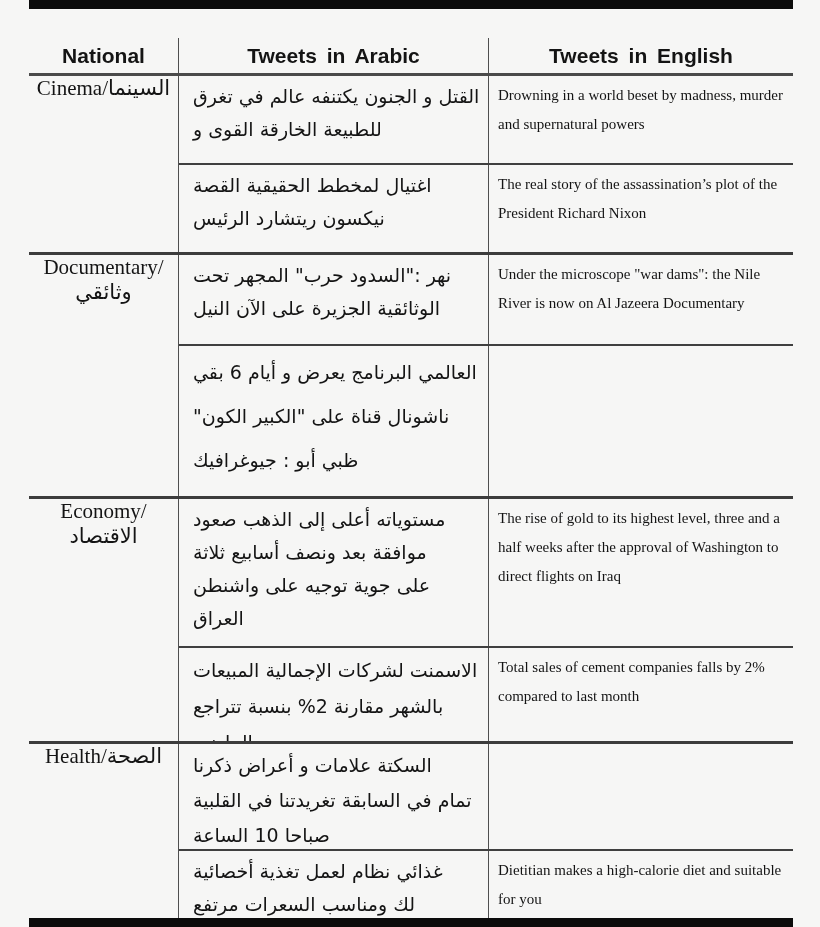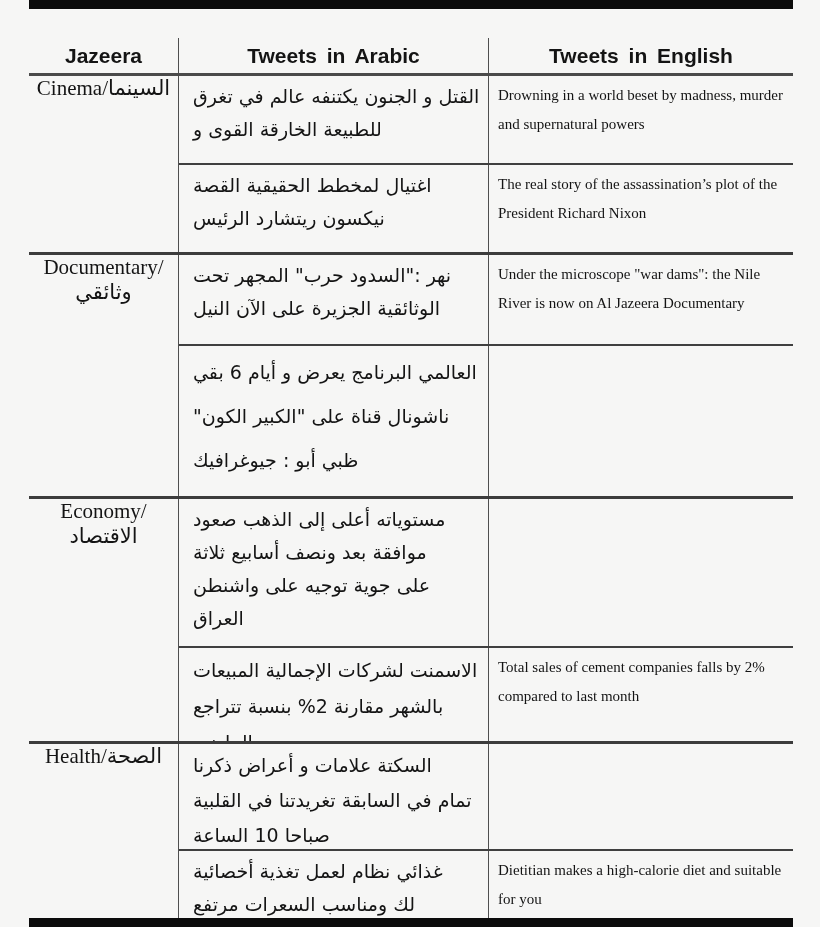--- a/index.html
+++ b/index.html
@@ -71,21 +71,21 @@
   }
 </style>
 </head>
 <body>
 
 <div class="bar bar-top"></div>
 
 <div class="tbl">
 
   <div class="hdr">
-    <div class="hdr-cat">Jazeera</div>
+    <div class="hdr-cat">National</div>
     <div class="hdr-ar">Tweets in Arabic</div>
     <div class="hdr-en">Tweets in English</div>
   </div>
 
   <div class="section first">
     <div class="cat-cell">
       <div>Cinema/السينما</div>
       <div></div>
     </div>
     <div class="rows">
@@ -117,20 +117,21 @@
   </div>
 
   <div class="section">
     <div class="cat-cell">
       <div>Economy/</div>
       <div>الاقتصاد</div>
     </div>
     <div class="rows">
       <div class="subrow sep" style="height:149px">
         <div class="ar-cell"><span class="aw" dir="ltr">صعود</span> <span class="aw" dir="ltr">الذهب</span> <span class="aw" dir="ltr">إلى</span> <span class="aw" dir="ltr">أعلى</span> <span class="aw" dir="ltr">مستوياته</span> <span class="aw" dir="ltr">ثلاثة</span> <span class="aw" dir="ltr">أسابيع</span> <span class="aw" dir="ltr">ونصف</span> <span class="aw" dir="ltr">بعد</span> <span class="aw" dir="ltr">موافقة</span> <span class="aw" dir="ltr">واشنطن</span> <span class="aw" dir="ltr">على</span> <span class="aw" dir="ltr">توجيه</span> <span class="aw" dir="ltr">جوية</span> <span class="aw" dir="ltr">على</span> <span class="aw" dir="ltr">العراق</span></div>
+        <div class="en-cell">The rise of gold to its highest level, three and a half weeks after the approval of Washington to direct flights on Iraq</div>
       </div>
       <div class="subrow" style="height:93px">
         <div class="ar-cell" style="line-height:36px"><span class="aw" dir="ltr">المبيعات</span> <span class="aw" dir="ltr">الإجمالية</span> <span class="aw" dir="ltr">لشركات</span> <span class="aw" dir="ltr">الاسمنت</span> <span class="aw" dir="ltr">تتراجع</span> <span class="aw" dir="ltr">بنسبة</span> <span class="aw" dir="ltr">%2</span> <span class="aw" dir="ltr">مقارنة</span> <span class="aw" dir="ltr">بالشهر</span> <span class="aw" dir="ltr">الماضي</span></div>
         <div class="en-cell">Total sales of cement companies falls by 2% compared to last month</div>
       </div>
     </div>
   </div>
 
   <div class="section">
     <div class="cat-cell">

